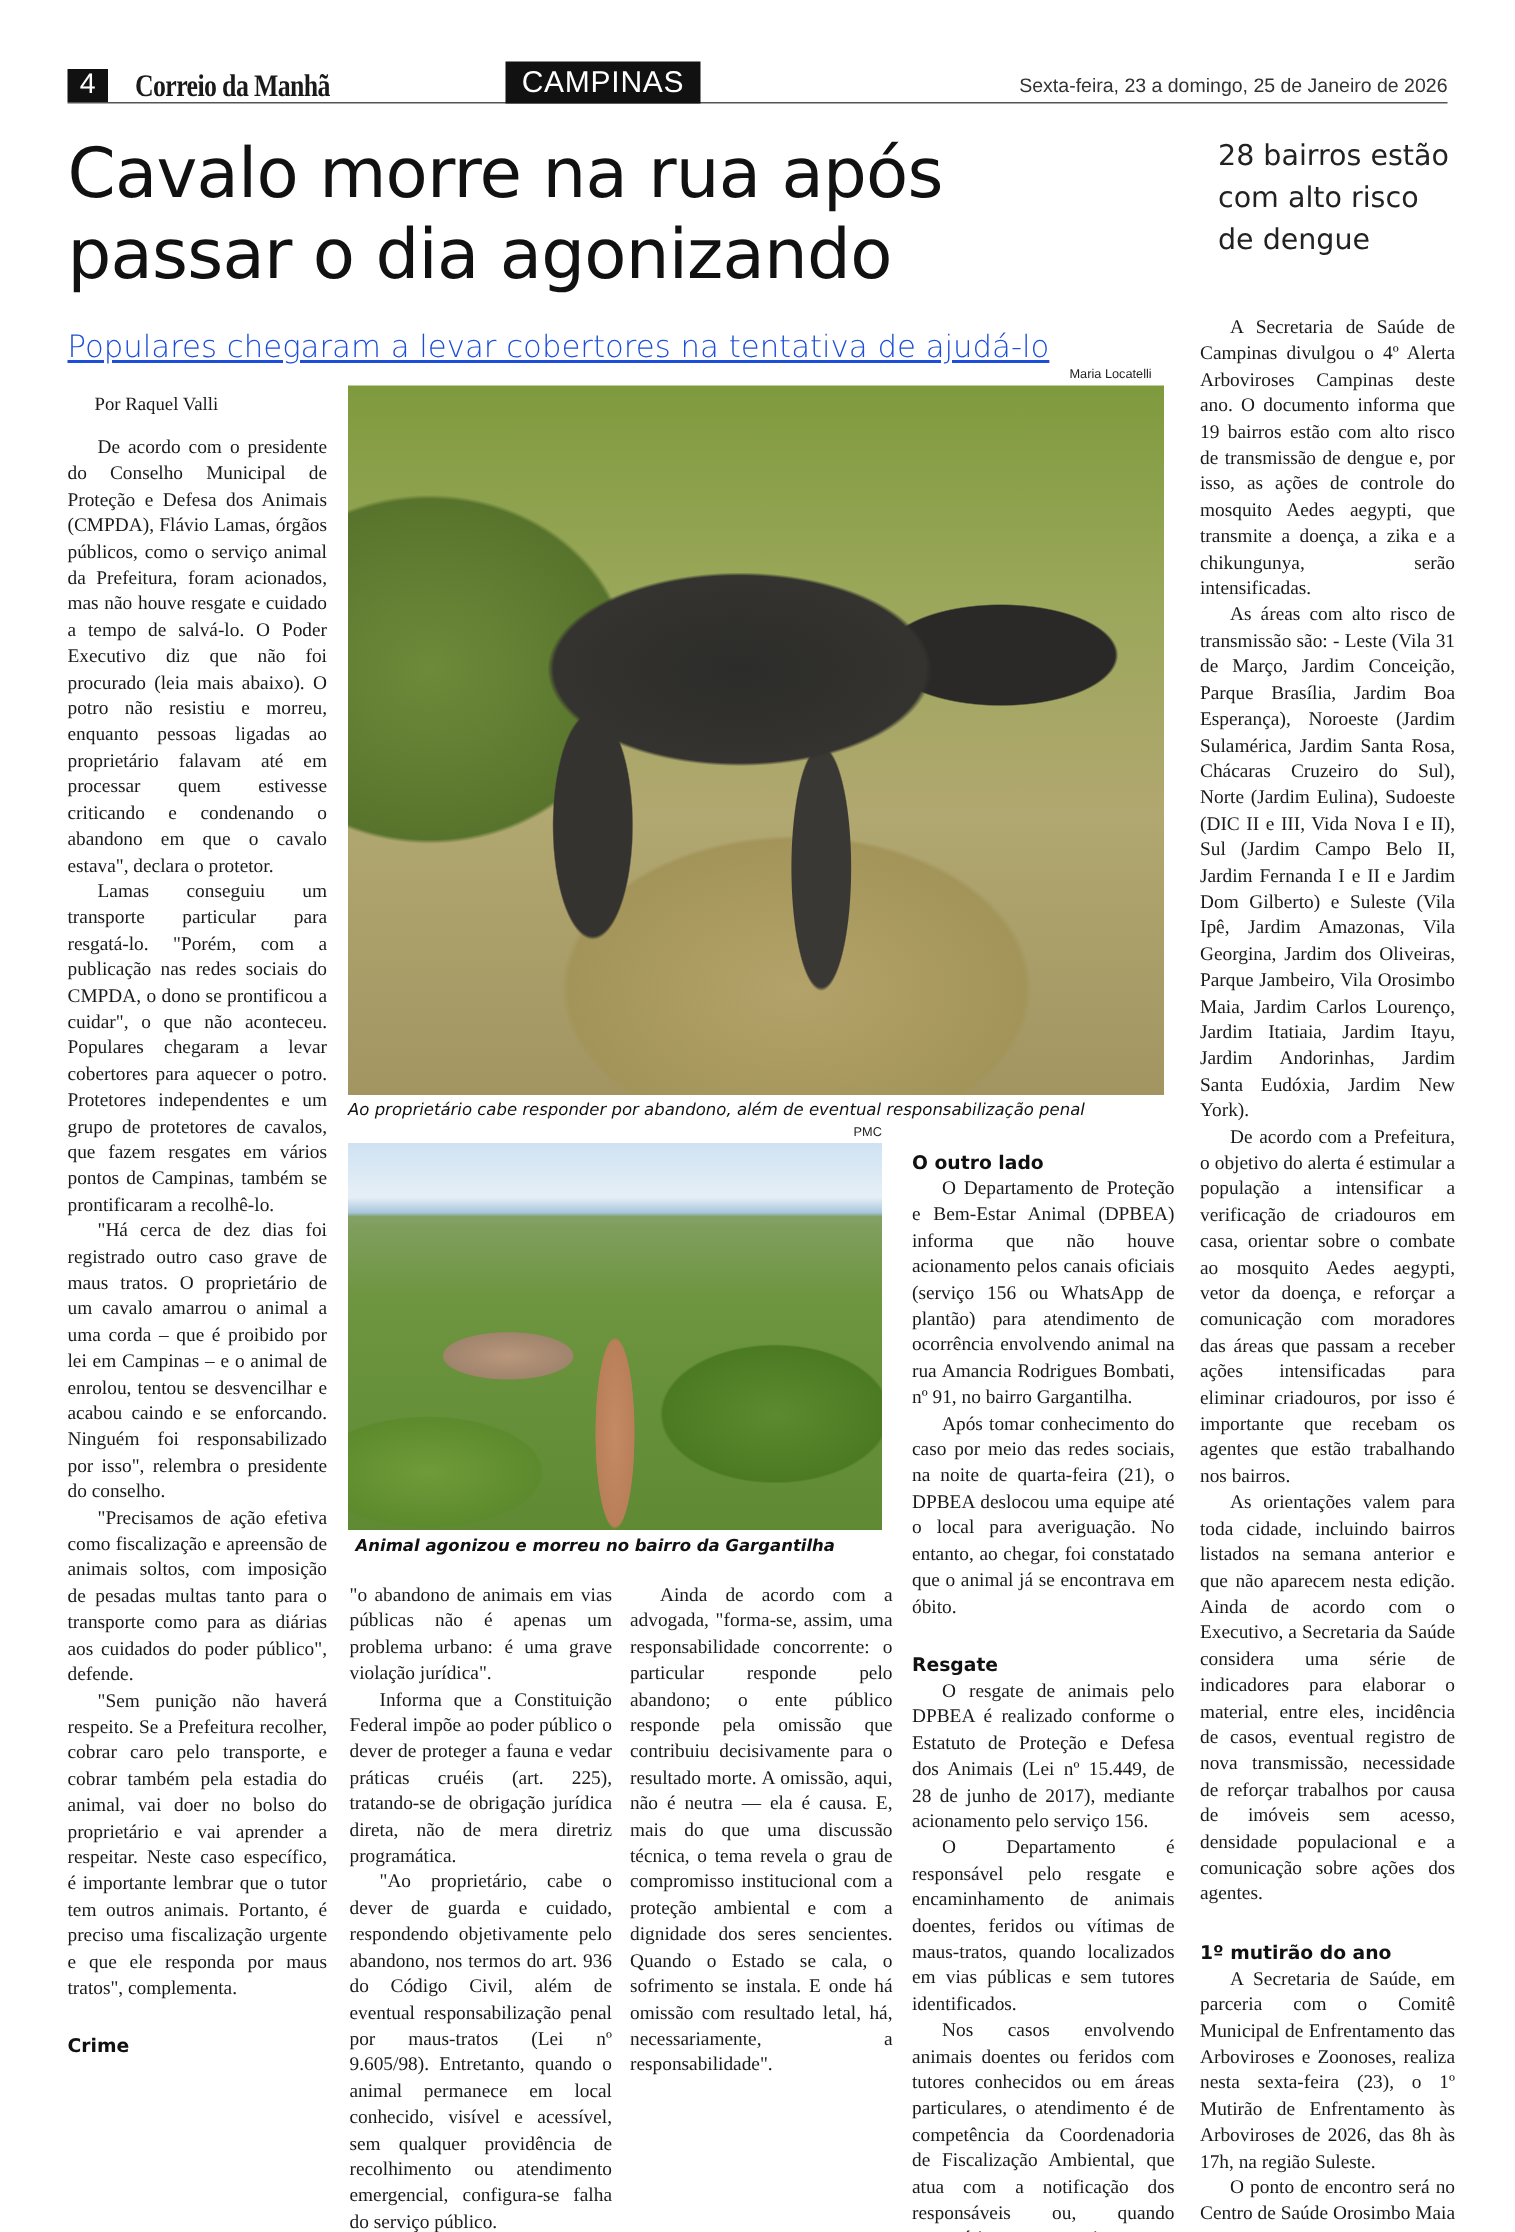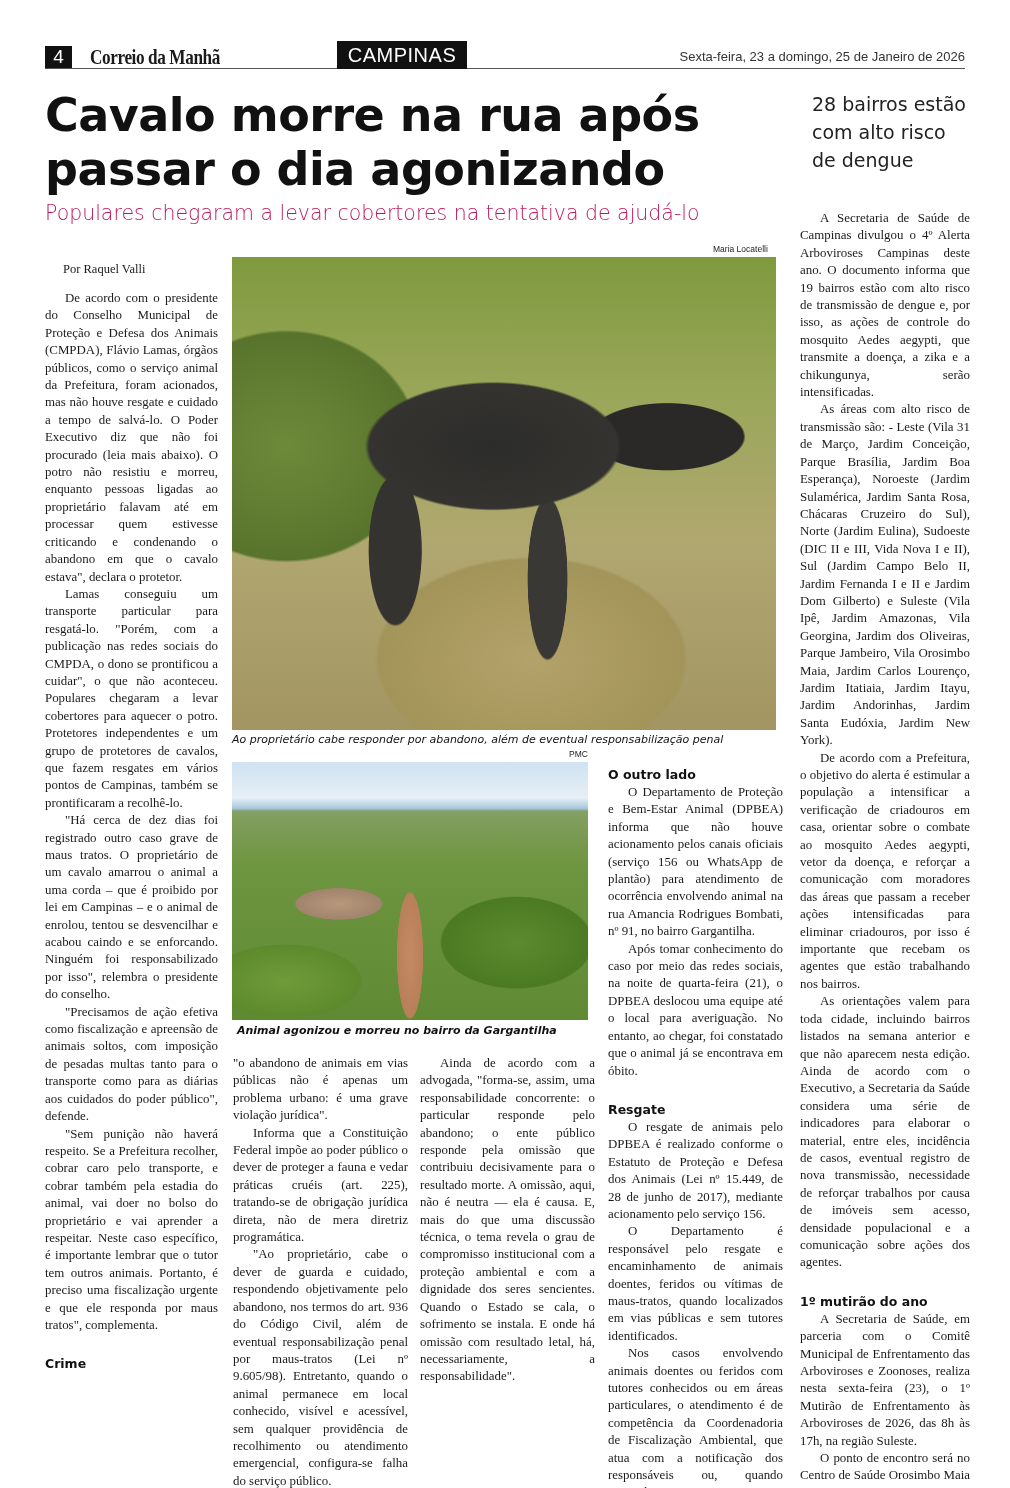--- a/index.html
+++ b/index.html
@@ -7,22 +7,22 @@
   body { position: relative; font-family: "Liberation Serif", "DejaVu Serif", serif; color: #1a1a1a; }
 
   
   .masthead { position: absolute; left: 45px; top: 45px; width: 920px; height: 24px; border-bottom: 1.5px solid #555; }
   .page-num { position: absolute; left: 0; top: 1px; width: 27px; height: 22px; background: #111; color: #fff; font-family: "Liberation Sans", sans-serif; font-size: 19px; line-height: 22px; text-align: center; }
   .paper-name { position: absolute; left: 45px; top: 0; font-family: "Liberation Serif", serif; font-size: 21px; line-height: 24px; font-weight: bold; letter-spacing: -0.5px; transform: scaleX(0.82); transform-origin: left center; }
   .section-tag { position: absolute; left: 252px; top: -4px; width: 130px; height: 28px; background: #111; color: #fff; font-family: "Liberation Sans", sans-serif; font-size: 20px; line-height: 28px; text-align: center; letter-spacing: 0.5px; margin-left: 40px; }
   .edition-date { position: absolute; right: 0; top: 4px; font-family: "Liberation Sans", sans-serif; font-size: 13px; color: #333; }
 
   
-  .headline { position: absolute; left: 45px; top: 88px; width: 740px; font-family: "DejaVu Sans", sans-serif; font-size: 46px; line-height: 54px; font-weight: bold; letter-spacing: -0.5px; color: #111; }
-  .subhead { position: absolute; left: 45px; top: 200px; width: 760px; font-family: "DejaVu Sans", sans-serif; font-size: 20.5px; line-height: 26px; font-weight: 300; color: #be185d; }
+  .headline { position: absolute; left: 45px; top: 88px; width: 740px; font-family: "DejaVu Sans", sans-serif; font-size: 46px; line-height: 54px; font-weight: normal; letter-spacing: -0.5px; color: #111; }
+  .subhead { position: absolute; left: 45px; top: 218px; width: 760px; font-family: "DejaVu Sans", sans-serif; font-size: 20.5px; line-height: 26px; font-weight: 300; color: #1d4ed8; text-decoration: underline; }
 
   .sidebar-title { position: absolute; left: 812px; top: 90px; width: 160px; font-family: "DejaVu Sans", sans-serif; font-size: 19px; line-height: 28px; color: #222; }
 
   
   .col { position: absolute; font-size: 12.9px; line-height: 17.4px; text-align: justify; hyphens: manual; color: #1a1a1a; }
   .col p { text-indent: 20px; }
   .col p.noind { text-indent: 0; }
   .col h3 { font-family: "DejaVu Sans", sans-serif; font-weight: bold; font-size: 12.5px; line-height: 18px; margin-top: 4px; color: #111; }
   .col .gap { height: 17px; }
 

